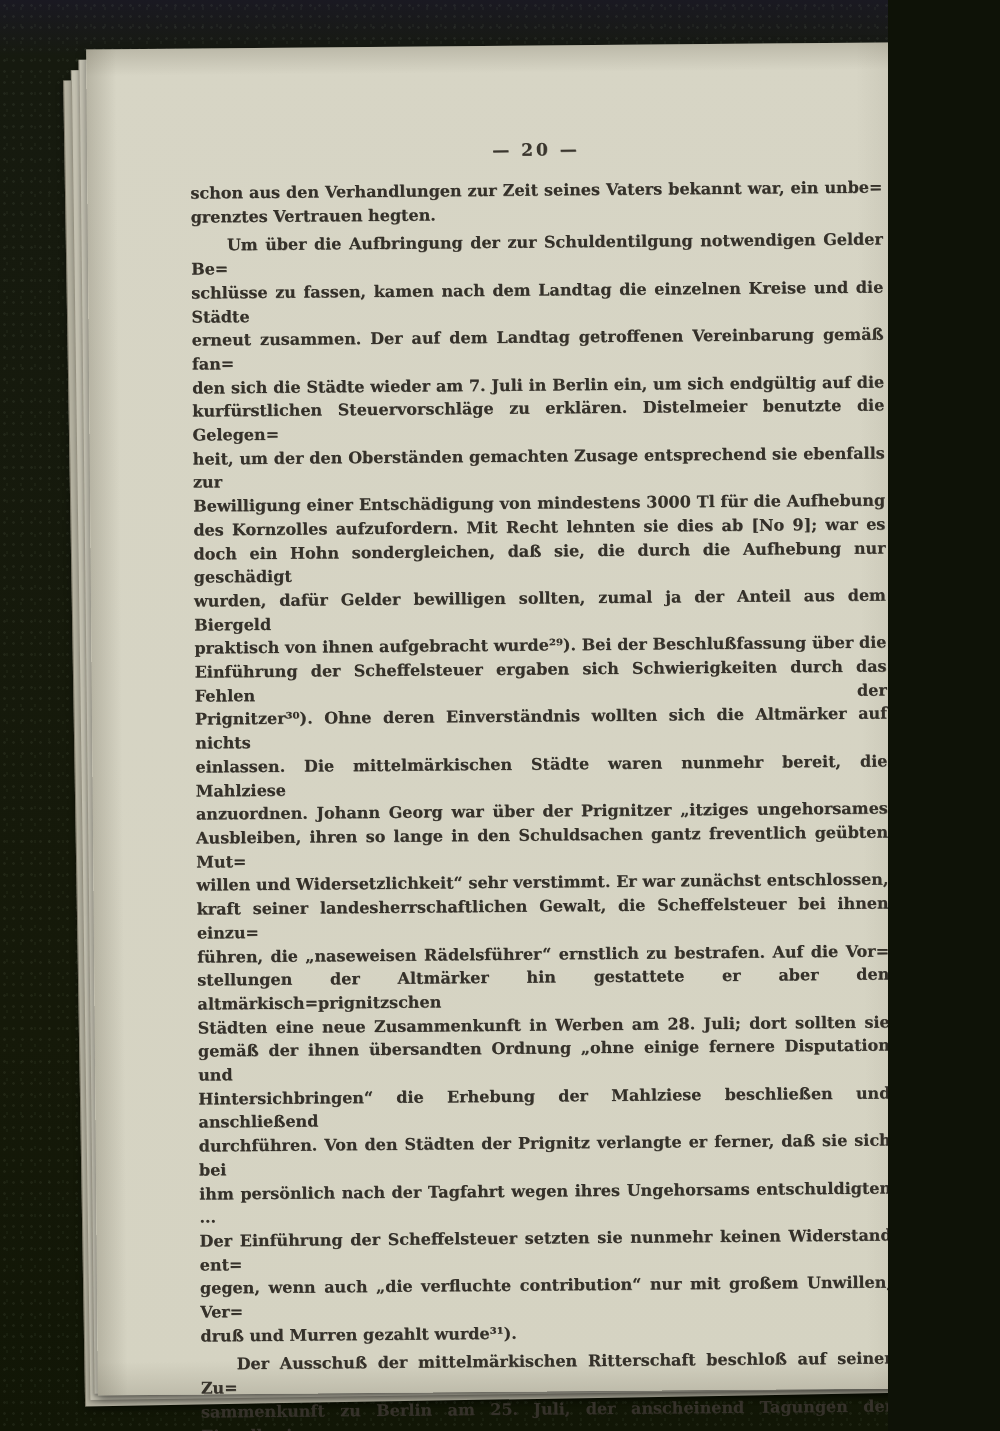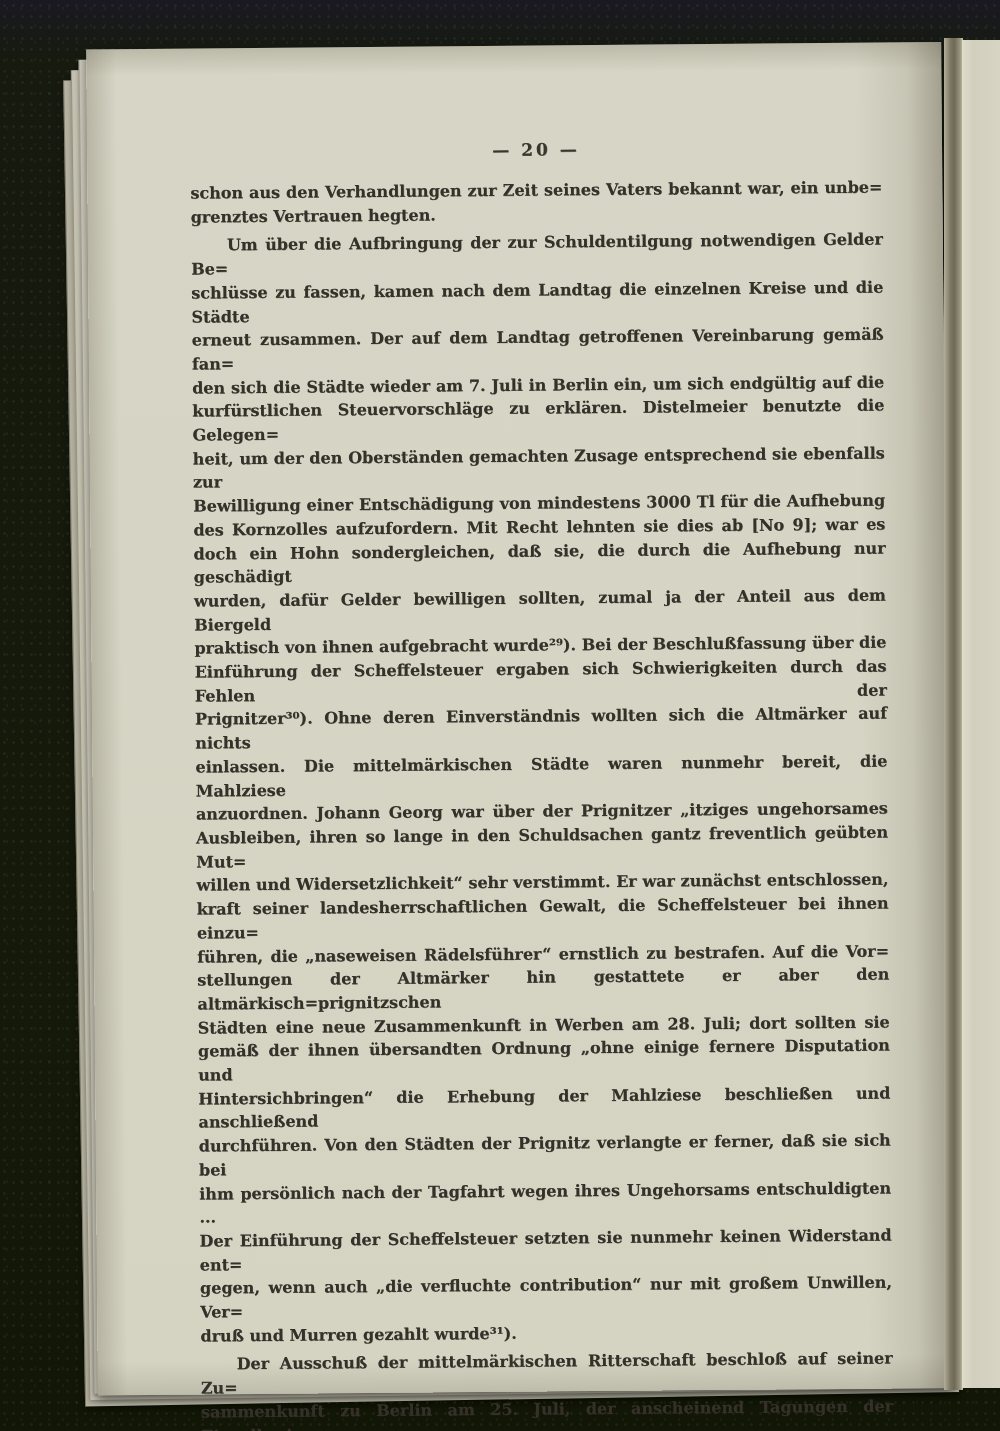--- a/index.html
+++ b/index.html
@@ -1,19 +1,19 @@
 <!DOCTYPE html>
 <html><head>
 <meta charset="utf-8">
 <style>
   html,body{margin:0;padding:0;background:#0e1207;}
   body{width:1000px;height:1431px;overflow:hidden;}
 
   .scene{
-    position:relative;width:1000px;height:1431px;overflow:hidden;
+    position:relative;width:888px;height:1431px;overflow:hidden;
     background-image:
       radial-gradient(rgba(190,210,170,.07) 1px, transparent 1.4px),
       radial-gradient(rgba(140,165,130,.06) 1px, transparent 1.4px),
       linear-gradient(180deg,#1a1922 0%,#161a0f 4%,#151909 72%,#111606 100%);
     background-size:9px 11px,14px 17px,100% 100%;
   }
 
   .sheet,.page{position:absolute;transform-origin:100% 50%;}
   .s3{left:74px;top:66px;width:873px;height:1326px;background:#b5b2a1;
       transform:rotate(-0.95deg);border-left:1px solid rgba(80,75,60,.55);

